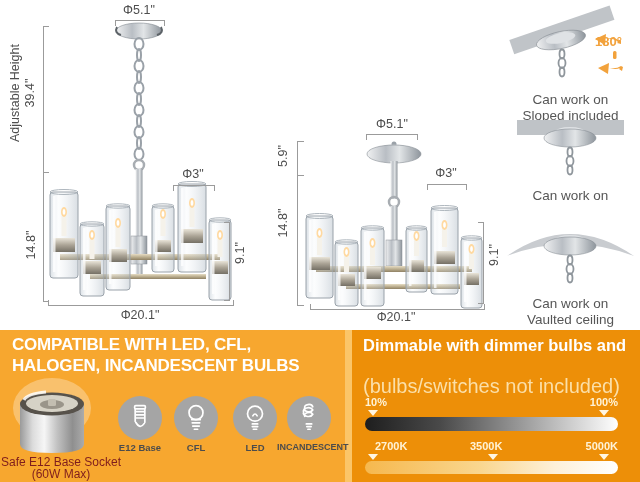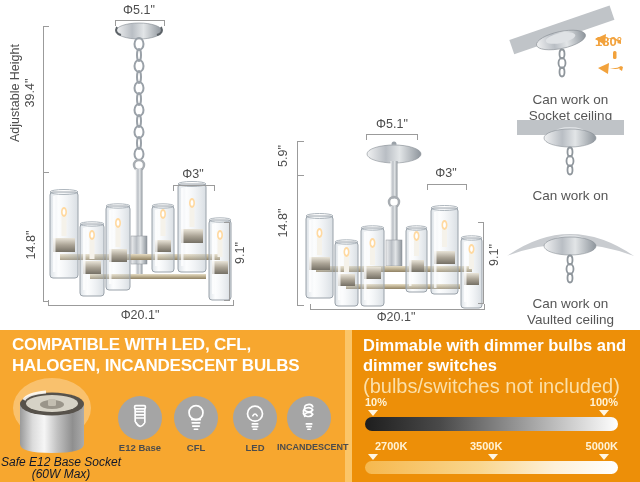--- a/index.html
+++ b/index.html
@@ -22,21 +22,21 @@
   .deg{color:#F2A23C;font-size:13px;font-weight:bold;}
 
   
   #bottom{position:absolute;left:0;top:330px;width:640px;height:181px;display:flex;}
   #panel-left{position:relative;width:345px;height:152px;background:#F7A72F;flex:0 0 auto;}
   #panel-divider{width:7px;height:152px;background:#FBC568;flex:0 0 auto;}
   #panel-right{position:relative;flex:1;height:152px;background:#ED8F08;}
   .h-left{position:absolute;left:12px;top:4px;color:#ffffff;font-weight:bold;font-size:17px;line-height:21px;letter-spacing:-0.2px;}
   .h-right{position:absolute;left:11px;top:5px;color:#ffffff;font-weight:bold;font-size:16.5px;line-height:20px;}
   .sub-right{position:absolute;left:11px;top:45px;color:#FBDFA8;font-size:20px;}
-  .socket-cap{position:absolute;left:0;top:126px;width:122px;text-align:center;color:#0f172a;font-size:12px;line-height:12px;font-style:italic;}
+  .socket-cap{position:absolute;left:0;top:126px;width:122px;text-align:center;color:#7f1d1d;font-size:12px;line-height:12px;}
   .bulb{position:absolute;top:66px;width:44px;height:44px;border-radius:50%;background:#a5a5a5;display:flex;align-items:center;justify-content:center;}
   .bulb-label{position:absolute;top:112px;text-align:center;color:#4c4c4c;font-size:9.5px;font-weight:600;white-space:nowrap;}
   .scale-label{position:absolute;color:#FFF3D6;font-size:11px;font-weight:bold;}
   .tri{position:absolute;width:0;height:0;border-left:5px solid transparent;border-right:5px solid transparent;border-top:6px solid #FFF6E3;}
   #bright-bar{position:absolute;left:13px;top:87px;width:253px;height:14px;border-radius:7px;background:linear-gradient(90deg,#1e1e1e,#4a4a4a 30%,#9a9a9a 62%,#ffffff);}
   #kelvin-bar{position:absolute;left:13px;top:131px;width:253px;height:13px;border-radius:7px;background:linear-gradient(90deg,#F6B84E,#F9D68E 45%,#FDF0D8 75%,#ffffff);}
 </style>
 </head>
 <body>
 
@@ -308,21 +308,21 @@
       <g fill="#F2A23C" stroke="none">
         <polygon points="92,35 103,30 102,41"></polygon>
         <path d="M103,35 q9,-3 13,2 l2,-1 0,4 -4,-1 1,-1 q-4,-4 -12,-3 z"></path>
         <rect x="110" y="47" width="3.5" height="8" rx="1.5"></rect>
         <polygon points="95,64 106,59 105,70"></polygon>
         <path d="M106,64 q8,1 12,-2 l2,1 -1,4 -3,-2 1,-1 q-4,2 -11,0 z"></path>
       </g>
     </svg>
     <div class="ceil-cap">
       <div>Can work on</div>
-      <div>Socket ceiling</div>
+      <div>Sloped included</div>
     </div>
     <span class="abs deg" style="left:92px;top:30px">180°</span>
   </div>
 
   <div class="abs ceil-item" style="left:503px;top:116px">
     <svg width="135" height="64" viewBox="0 0 135 64">
       <rect x="14" y="4" width="107" height="15" fill="#bfc3c7"></rect>
       <ellipse cx="67" cy="16" rx="15" ry="5" fill="#dfe2e5"></ellipse>
       <ellipse cx="67" cy="22" rx="26" ry="9" fill="url(#mv)" stroke="#878d93" stroke-width="0.6"></ellipse>
       <g fill="none" stroke="#8f969c" stroke-width="1.8">
@@ -408,21 +408,20 @@
         </svg>
       </div>
       <div class="bulb-label" style="left:277px;width:64px;font-size:9px">INCANDESCENT</div>
     </div>
 
     <div id="panel-divider"></div>
 
     <div id="panel-right">
       <div class="h-right">
         <div>Dimmable with dimmer bulbs and</div>
-        <div>dimmer switches</div>
       </div>
       <div class="sub-right">(bulbs/switches not included)</div>
 
       <div class="scale-label" style="left:13px;top:66px">10%</div>
       <div class="scale-label" style="right:22px;top:66px">100%</div>
       <div class="tri" style="left:16px;top:80px"></div>
       <div class="tri" style="left:247px;top:80px"></div>
       <div id="bright-bar"></div>
 
       <div class="scale-label" style="left:23px;top:110px">2700K</div>

